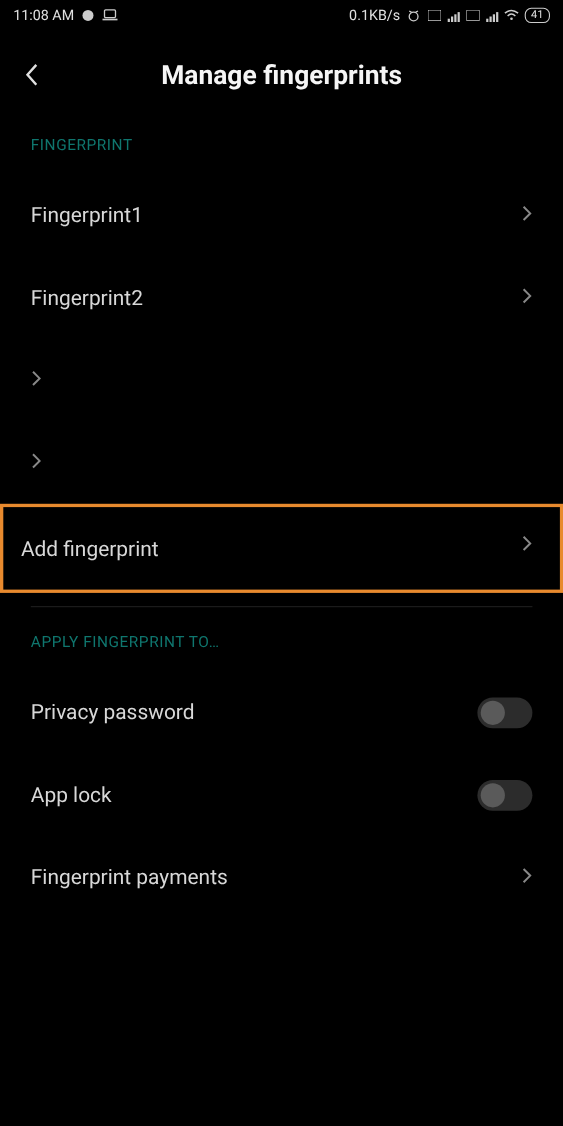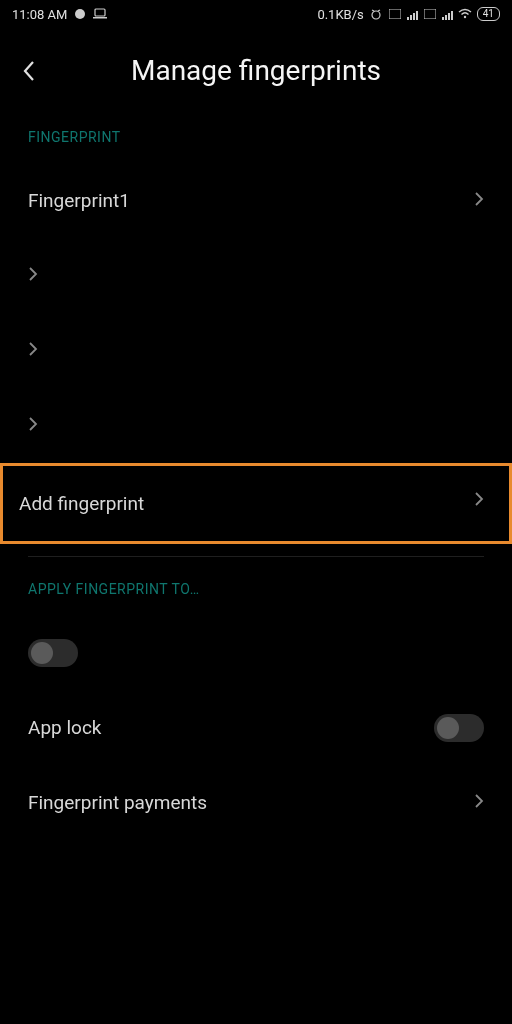--- a/index.html
+++ b/index.html
@@ -38,22 +38,22 @@
       padding: 26px 22px 30px 22px;
     }
     .back-btn {
       width: 36px;
       display: flex;
       align-items: center;
     }
     .title {
       flex: 1;
       text-align: center;
-      font-size: 28px;
-      font-weight: 400;
+      font-size: 24px;
+      font-weight: 700;
       color: #f5f5f5;
       margin-left: -36px;
     }
     .section-header {
       color: #0f766e;
       font-size: 14px;
       letter-spacing: 0.5px;
       padding: 12px 28px 18px 28px;
     }
     .list-item {
@@ -188,20 +188,21 @@
 <div class="section-header">FINGERPRINT</div>
 
 <div class="list-item">
   <span class="list-item-label">Fingerprint1</span>
   <span class="chevron"><svg width="10" height="16" viewBox="0 0 10 16">
         <path d="M2 2 L8 8 L2 14" fill="none" stroke="#888" stroke-width="1.8"></path>
       </svg></span>
 </div>
 
 <div class="list-item">
+  <span class="list-item-label">Fingerprint2</span>
   <span class="chevron"><svg width="10" height="16" viewBox="0 0 10 16">
         <path d="M2 2 L8 8 L2 14" fill="none" stroke="#888" stroke-width="1.8"></path>
       </svg></span>
 </div>
 
 <div class="list-item">
   <span class="chevron"><svg width="10" height="16" viewBox="0 0 10 16">
         <path d="M2 2 L8 8 L2 14" fill="none" stroke="#888" stroke-width="1.8"></path>
       </svg></span>
 </div>
@@ -221,20 +222,21 @@
   <span class="chevron chevron-outer"><svg width="10" height="16" viewBox="0 0 10 16">
         <path d="M2 2 L8 8 L2 14" fill="none" stroke="#888" stroke-width="1.8"></path>
       </svg></span>
 </div>
 
 <div class="divider"></div>
 
 <div class="section-header">APPLY FINGERPRINT TO…</div>
 
 <div class="list-item">
+  <span class="list-item-label">Privacy password</span>
   <div class="toggle">
     <div class="toggle-knob"></div>
   </div>
 </div>
 
 <div class="list-item">
   <span class="list-item-label">App lock</span>
   <div class="toggle">
     <div class="toggle-knob"></div>
   </div>

